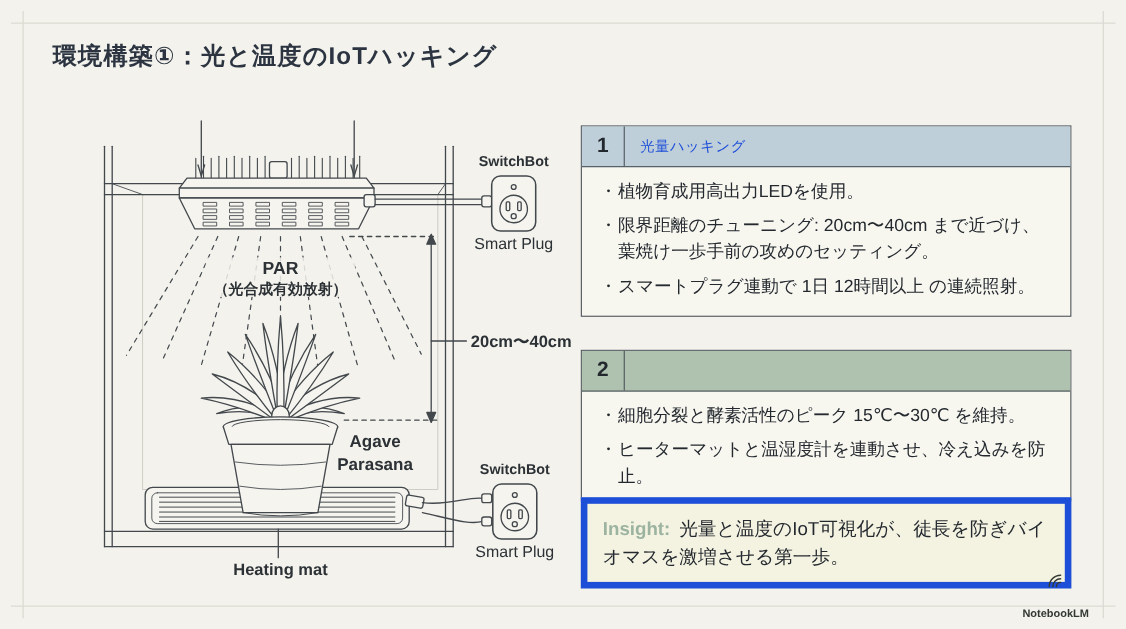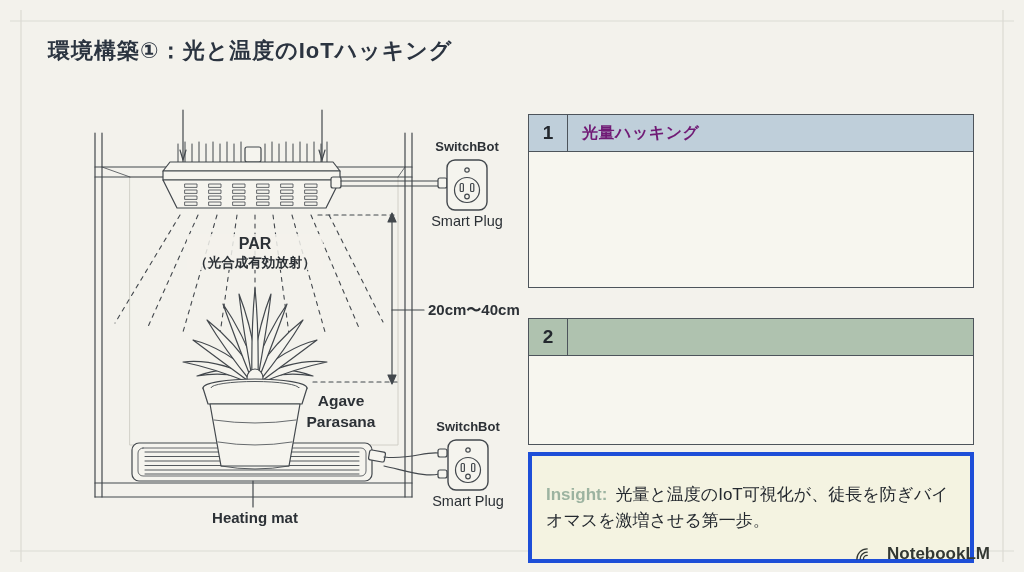--- a/index.html
+++ b/index.html
@@ -27,44 +27,44 @@
   .panel-header{
     display:flex;align-items:stretch;border-bottom:1.5px solid #4d545b;
     height:37px;box-sizing:border-box;
   }
   .panel-number{
     width:38px;display:flex;align-items:center;justify-content:center;
     font-size:19px;font-weight:700;border-right:1.5px solid #4d545b;color:#23282e;
   }
   .panel-title{
     display:flex;align-items:center;padding-left:14px;
-    font-size:16px;font-weight:700;color:#701a75;letter-spacing:0.5px;
+    font-size:13px;font-weight:400;color:#1d4ed8;letter-spacing:0.5px;
   }
   .panel-body{padding:11px 14px 9px 16px;}
   .panel-body ul{list-style:none;margin:0;padding:0;}
   .panel-body li{
     position:relative;padding-left:1.05em;margin-bottom:7px;
     font-size:16px;line-height:1.5;color:#24292f;
   }
   .panel-body li:last-child{margin-bottom:0;}
   .panel-body li::before{content:"・";position:absolute;left:0;top:0;}
   #panel-1{top:114px;min-height:174px;}
   #panel-2{top:318px;min-height:127px;}
   
   #insight-box{
     left:528px;top:452px;width:446px;min-height:70px;box-sizing:border-box;
-    background:#f4f3e1;border:4px solid #1d4ed8;
-    padding:26px 14px;font-size:17px;line-height:1.5;
+    background:#f4f3e1;border:6px solid #1d4ed8;
+    padding:10px 14px;font-size:17px;line-height:1.5;
   }
   #insight-label{color:#9cb3a0;font-weight:700;margin-right:8px;}
   #insight-text{color:#24292f;font-weight:500;}
   
   #footer-brand{
     right:34px;bottom:8px;display:flex;align-items:center;gap:17px;
-    font-size:17px;font-weight:700;color:#333833;
+    font-size:10px;font-weight:700;color:#333833;flex-direction:column;
   }
   svg text{font-family:"Liberation Sans","DejaVu Sans",sans-serif;}
 </style>
 </head>
 <body>
 
 <svg id="frame-lines" class="abs" viewBox="0 0 1024 572" xmlns="http://www.w3.org/2000/svg">
   <g stroke="#dcdbd3" stroke-width="1.2" fill="none">
     <line x1="10" y1="21" x2="1014" y2="21"></line>
     <line x1="10" y1="551" x2="1014" y2="551"></line>
@@ -261,25 +261,38 @@
     <text x="393" y="331" text-anchor="middle" font-size="13" font-weight="800">SwitchBot</text>
     <text x="393" y="406" text-anchor="middle" font-size="14.5" font-weight="500">Smart Plug</text>
   </g>
 </svg>
 
 <div id="panel-1" class="abs panel">
   <div class="panel-header" style="background: rgb(191, 207, 218);">
     <div class="panel-number">1</div>
     <div class="panel-title">光量ハッキング</div>
   </div>
+  <div class="panel-body">
+    <ul>
+        <li>植物育成用高出力LEDを使用。</li>
+        <li>限界距離のチューニング: 20cm〜40cm まで近づけ、葉焼け一歩手前の攻めのセッティング。</li>
+        <li>スマートプラグ連動で 1日 12時間以上 の連続照射。</li>
+      </ul>
+  </div>
 </div>
 
 <div id="panel-2" class="abs panel">
   <div class="panel-header" style="background: rgb(175, 194, 175);">
     <div class="panel-number">2</div>
+  </div>
+  <div class="panel-body">
+    <ul>
+        <li>細胞分裂と酵素活性のピーク 15℃〜30℃ を維持。</li>
+        <li>ヒーターマットと温湿度計を連動させ、冷え込みを防止。</li>
+      </ul>
   </div>
 </div>
 
 <div id="insight-box" class="abs">
   <span id="insight-label">Insight:</span><span id="insight-text">光量と温度のIoT可視化が、徒長を防ぎバイオマスを激増させる第一歩。</span>
 </div>
 
 <div id="footer-brand" class="abs">
   <svg width="15" height="15" viewBox="0 0 16 16">
     <g stroke="#333833" stroke-width="1.4" fill="none" stroke-linecap="round">

